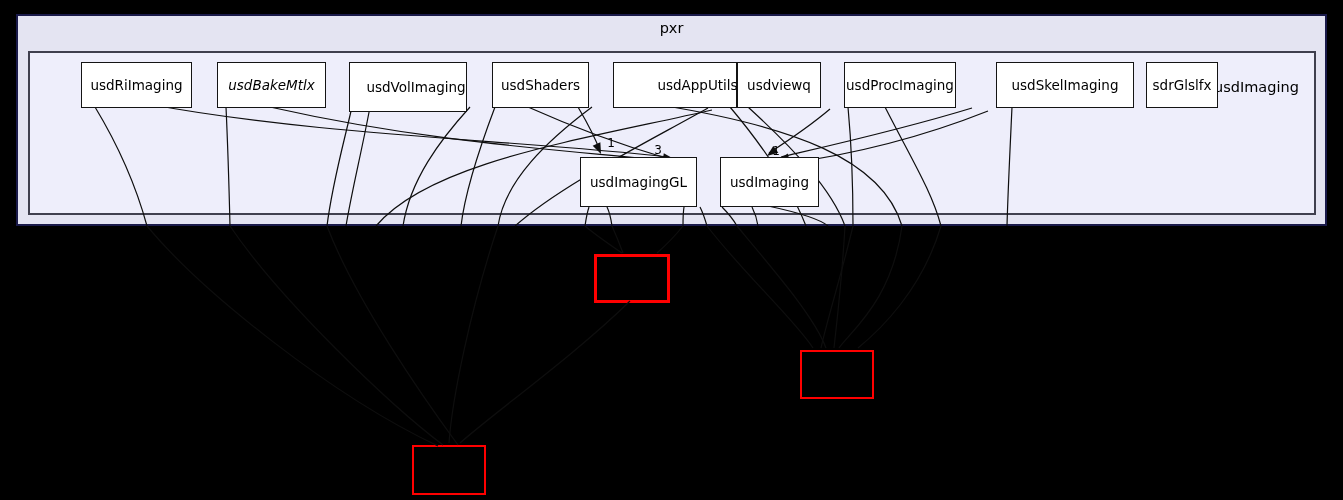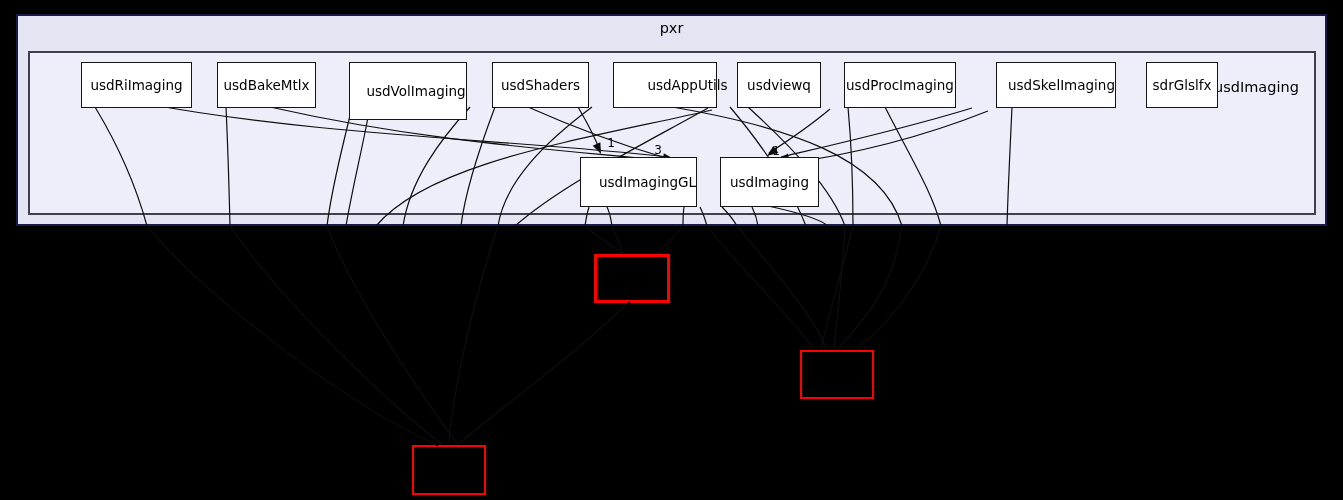--- a/index.html
+++ b/index.html
@@ -123,45 +123,45 @@
 
     <text class="edge-label" x="611" y="147">1</text>
     <text class="edge-label" x="658" y="154">3</text>
     <text class="edge-label" x="776" y="155">1</text>
     <text class="edge-label" x="793" y="172">2</text>
   </svg>
 
   <div class="node" style="left:37px;top:62px;width:111px;height:46px;">
       <span>usdRiImaging</span>
     </div>
-  <div class="node" style="left:173px;top:62px;width:99px;height:46px;">
+  <div class="node" style="left:173px;top:62px;width:109px;height:46px;font-style:italic;">
       <span>usdBakeMtlx</span>
     </div>
-  <div class="node" style="left:305px;top:62px;width:118px;height:58px;padding-left:16px;">
+  <div class="node" style="left:305px;top:62px;width:118px;height:50px;padding-left:16px;">
       <span>usdVolImaging</span>
     </div>
   <div class="node" style="left:448px;top:62px;width:97px;height:46px;">
       <span>usdShaders</span>
     </div>
-  <div class="node" style="left:569px;top:62px;width:104px;height:46px;padding-left:45px;">
+  <div class="node" style="left:569px;top:62px;width:124px;height:46px;padding-left:45px;">
       <span>usdAppUtils</span>
     </div>
   <div class="node" style="left:693px;top:62px;width:84px;height:46px;align-items:center;">
       <span>usdviewq</span>
     </div>
   <div class="node" style="left:800px;top:62px;width:112px;height:46px;">
       <span>usdProcImaging</span>
     </div>
-  <div class="node" style="left:952px;top:62px;width:120px;height:46px;justify-content:flex-end;">
+  <div class="node" style="left:952px;top:62px;width:138px;height:46px;">
       <span>usdSkelImaging</span>
     </div>
   <div class="node" style="left:1102px;top:62px;width:72px;height:46px;">
       <span>sdrGlslfx</span>
     </div>
 
-  <div class="node" style="left:536px;top:157px;width:117px;height:50px;justify-content:flex-end;">
+  <div class="node" style="left:536px;top:157px;width:117px;height:50px;">
       <span>usdImagingGL</span>
     </div>
   <div class="node" style="left:676px;top:157px;width:99px;height:50px;">
       <span>usdImaging</span>
     </div>
 
 </div>
 
 </body></html>

